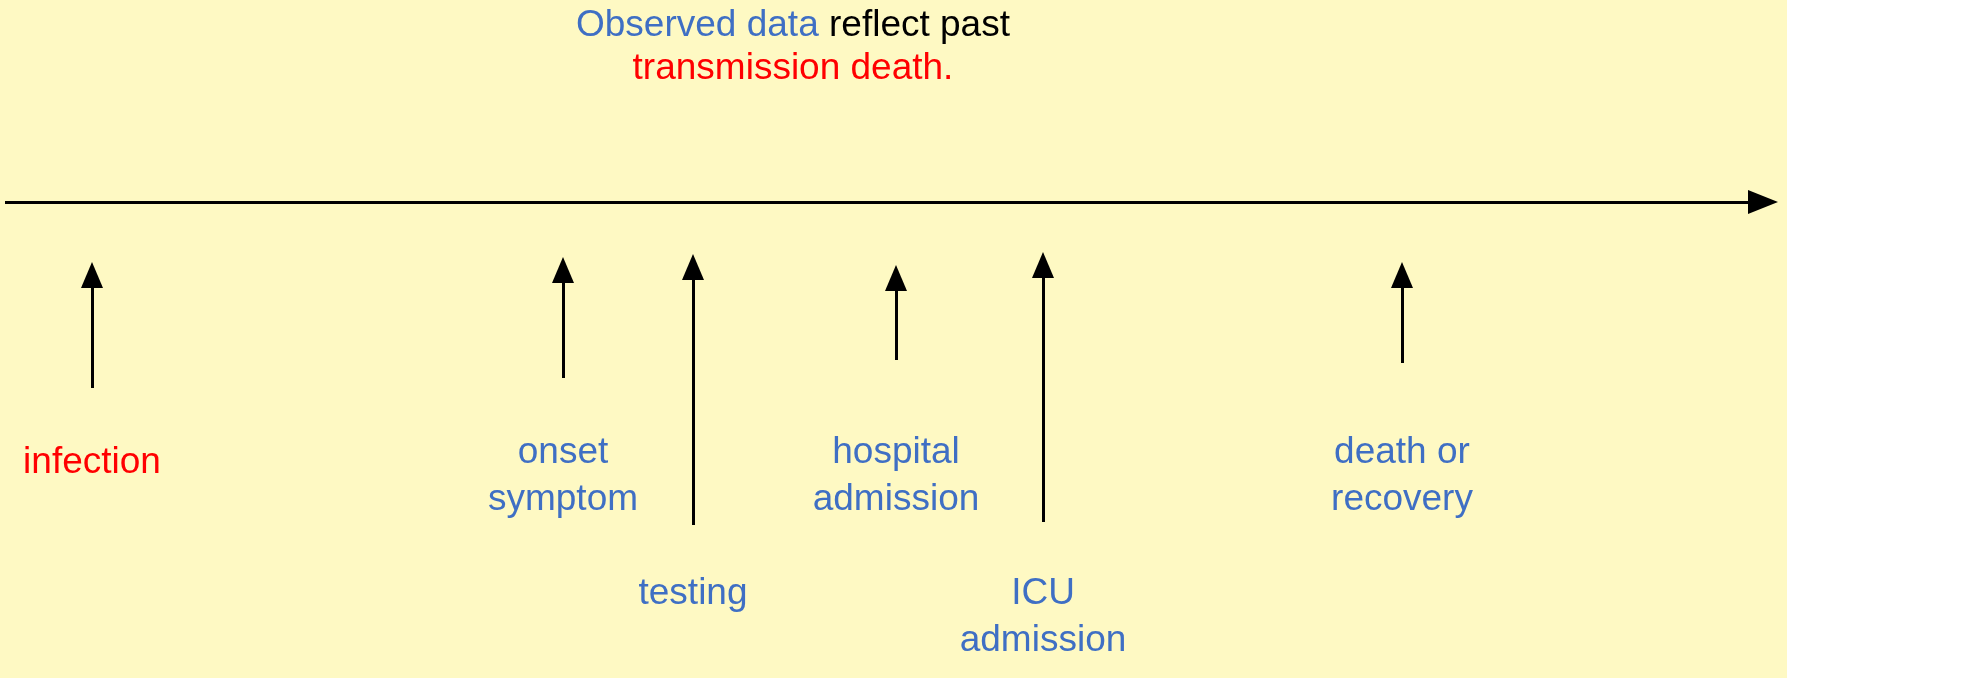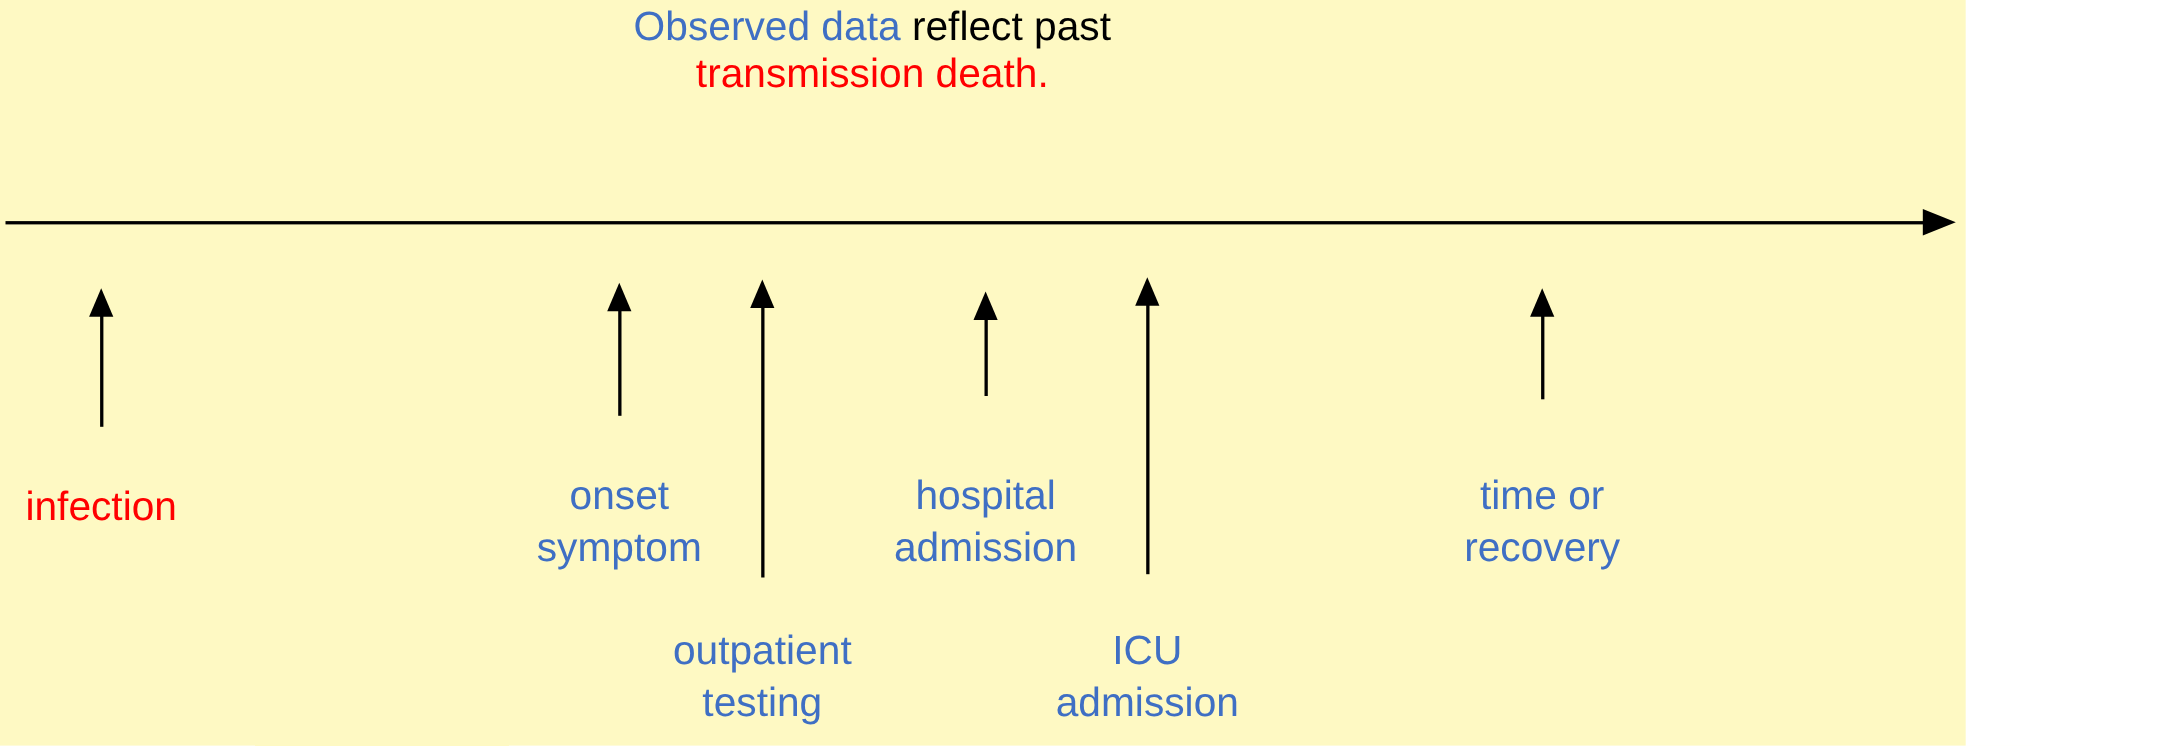--- a/index.html
+++ b/index.html
@@ -134,21 +134,20 @@
           <div>onset</div>
           <div>symptom</div>
         </div>
       </div>
       <div class="event">
         <div class="event-arrow" style="left: 693px; top: 254px; height: 271px;">
           <div class="event-head"></div>
           <div class="event-shaft" style="top: 20px; height: 251px;"></div>
         </div>
         <div class="event-label label-blue" style="left: 693px; top: 545px;">
-          <div>outpatient</div>
           <div>testing</div>
         </div>
       </div>
       <div class="event">
         <div class="event-arrow" style="left: 896px; top: 265px; height: 95px;">
           <div class="event-head"></div>
           <div class="event-shaft" style="top: 20px; height: 75px;"></div>
         </div>
         <div class="event-label label-blue" style="left: 896px; top: 404px;">
           <div>hospital</div>
@@ -164,19 +163,19 @@
           <div>ICU</div>
           <div>admission</div>
         </div>
       </div>
       <div class="event">
         <div class="event-arrow" style="left: 1402px; top: 262px; height: 101px;">
           <div class="event-head"></div>
           <div class="event-shaft" style="top: 20px; height: 81px;"></div>
         </div>
         <div class="event-label label-blue" style="left: 1402px; top: 404px;">
-          <div>time or</div>
+          <div>death or</div>
           <div>recovery</div>
         </div>
       </div>
     </div>
 
 </div>
 
 </body></html>

